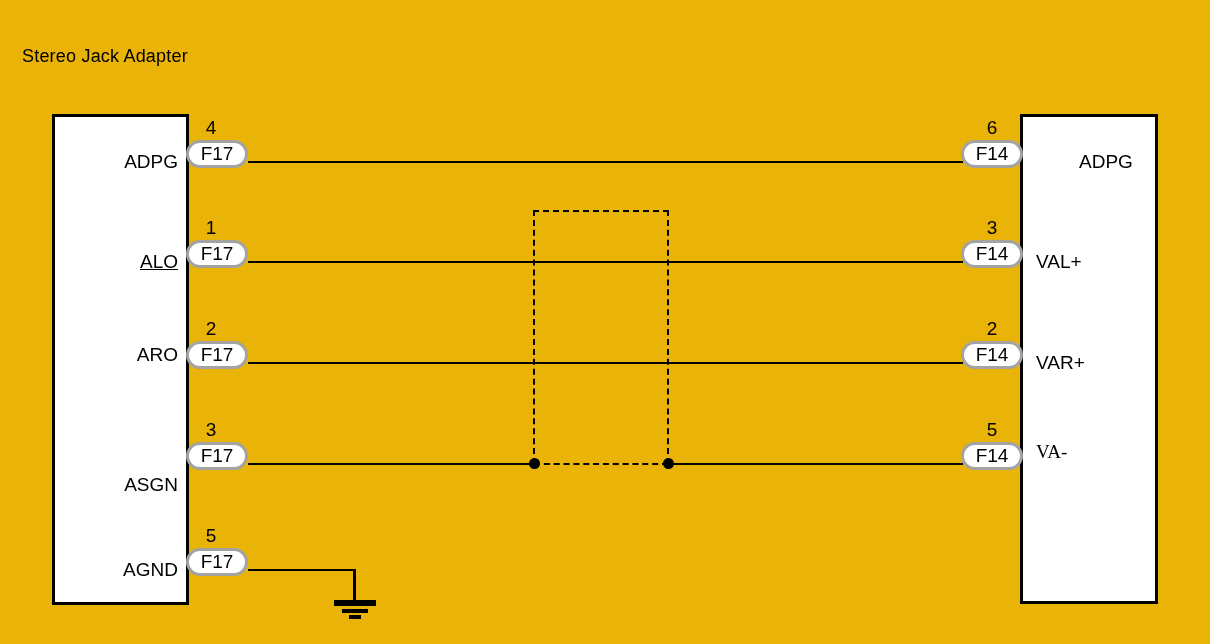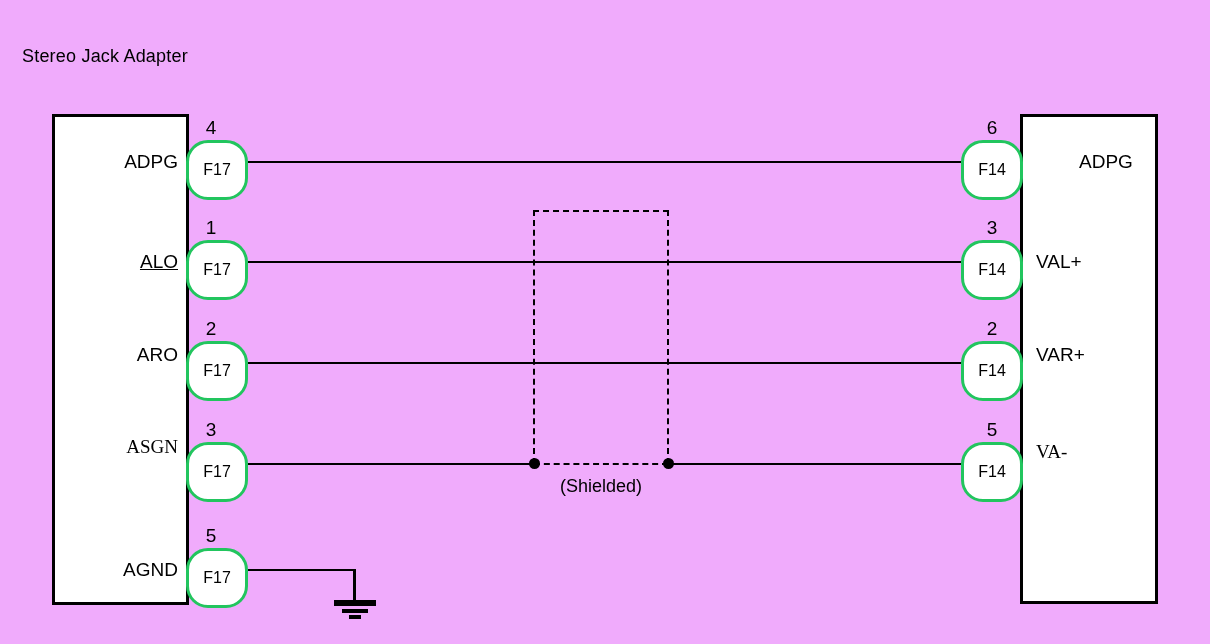--- a/index.html
+++ b/index.html
@@ -1,20 +1,20 @@
 <!DOCTYPE html>
 <html><head>
 <meta charset="utf-8">
 <style>
   html, body { margin: 0; padding: 0; background: #ffffff; }
   .stage {
     position: relative;
     width: 1210px;
     height: 644px;
-    background: #f0abfc;
+    background: #eab308;
     font-family: "Liberation Sans", sans-serif;
     color: #000000;
     overflow: hidden;
   }
   .title {
     position: absolute;
     top: 46px;
     font-size: 18px;
     letter-spacing: 0.2px;
     white-space: nowrap;
@@ -48,29 +48,29 @@
     font-size: 19px;
     height: 22px;
     line-height: 22px;
   }
   .pin-number.lft { left: 180px; }
   .pin-number.rgt { left: 961px; }
 
   .oval {
     position: absolute;
     width: 62px;
-    height: 60px;
-    border: 3px solid #22c55e;
+    height: 28px;
+    border: 3px solid #a3a3a3;
     border-radius: 22px;
     background: #ffffff;
     box-sizing: border-box;
     display: flex;
     align-items: center;
     justify-content: center;
-    font-size: 16px;
+    font-size: 19px;
     z-index: 3;
   }
   .oval.lft { left: 186px; }
   .oval.rgt { left: 961px; }
 
   
   .r1 .oval, .r1.oval { top: 140px; }
   .r2 .oval, .r2.oval { top: 240px; }
   .r3 .oval, .r3.oval { top: 341px; }
   .r4 .oval, .r4.oval { top: 442px; }
@@ -140,55 +140,54 @@
   <div class="wire" style="left:248px; top:362px; width:715px;"></div>
   <div class="wire" style="left:248px; top:463px; width:286px;"></div>
   <div class="wire dashed" style="left:534px; top:463px; width:134px;"></div>
   <div class="wire" style="left:668px; top:463px; width:295px;"></div>
   <div class="wire" style="left:248px; top:569px; width:108px;"></div>
   <div class="vwire" style="left:353px; top:570px; height:31px;"></div>
 
   <div class="shield-box"></div>
   <div class="dot" style="left:529px; top:458px;"></div>
   <div class="dot" style="left:663px; top:458px;"></div>
-  <div class="shield-label">(Shielded)</div>
 
   <div class="gnd-bar" style="left:334px; top:600px; width:42px; height:6px;"></div>
   <div class="gnd-bar" style="left:342px; top:609px; width:26px; height:4px;"></div>
   <div class="gnd-bar" style="left:349px; top:615px; width:12px; height:4px;"></div>
 
   <div class="pin-label lft" style="top:151px;">ADPG</div>
   <div class="pin-number lft" style="top:117px;">4</div>
   <div class="oval lft r1">F17</div>
 
   <div class="pin-label lft" style="top:251px;text-decoration:underline;">ALO</div>
   <div class="pin-number lft" style="top:217px;">1</div>
   <div class="oval lft r2">F17</div>
 
   <div class="pin-label lft" style="top:344px;">ARO</div>
   <div class="pin-number lft" style="top:318px;">2</div>
   <div class="oval lft r3">F17</div>
 
-  <div class="pin-label lft" style="top:436px;font-family:Liberation Serif, serif;">ASGN</div>
+  <div class="pin-label lft" style="top:474px;">ASGN</div>
   <div class="pin-number lft" style="top:419px;">3</div>
   <div class="oval lft r4">F17</div>
 
   <div class="pin-label lft" style="top:559px;">AGND</div>
   <div class="pin-number lft" style="top:525px;">5</div>
   <div class="oval lft r5">F17</div>
 
   <div class="pin-label rgt" style="top:151px;margin-left:43px;">ADPG</div>
   <div class="pin-number rgt" style="top:117px;">6</div>
   <div class="oval rgt r1">F14</div>
 
   <div class="pin-label rgt" style="top:251px;">VAL+</div>
   <div class="pin-number rgt" style="top:217px;">3</div>
   <div class="oval rgt r2">F14</div>
 
-  <div class="pin-label rgt" style="top:344px;">VAR+</div>
+  <div class="pin-label rgt" style="top:352px;">VAR+</div>
   <div class="pin-number rgt" style="top:318px;">2</div>
   <div class="oval rgt r3">F14</div>
 
   <div class="pin-label rgt" style="top:441px;font-family:Liberation Serif, serif;">VA-</div>
   <div class="pin-number rgt" style="top:419px;">5</div>
   <div class="oval rgt r4">F14</div>
 
 </div>
 
 </body></html>

